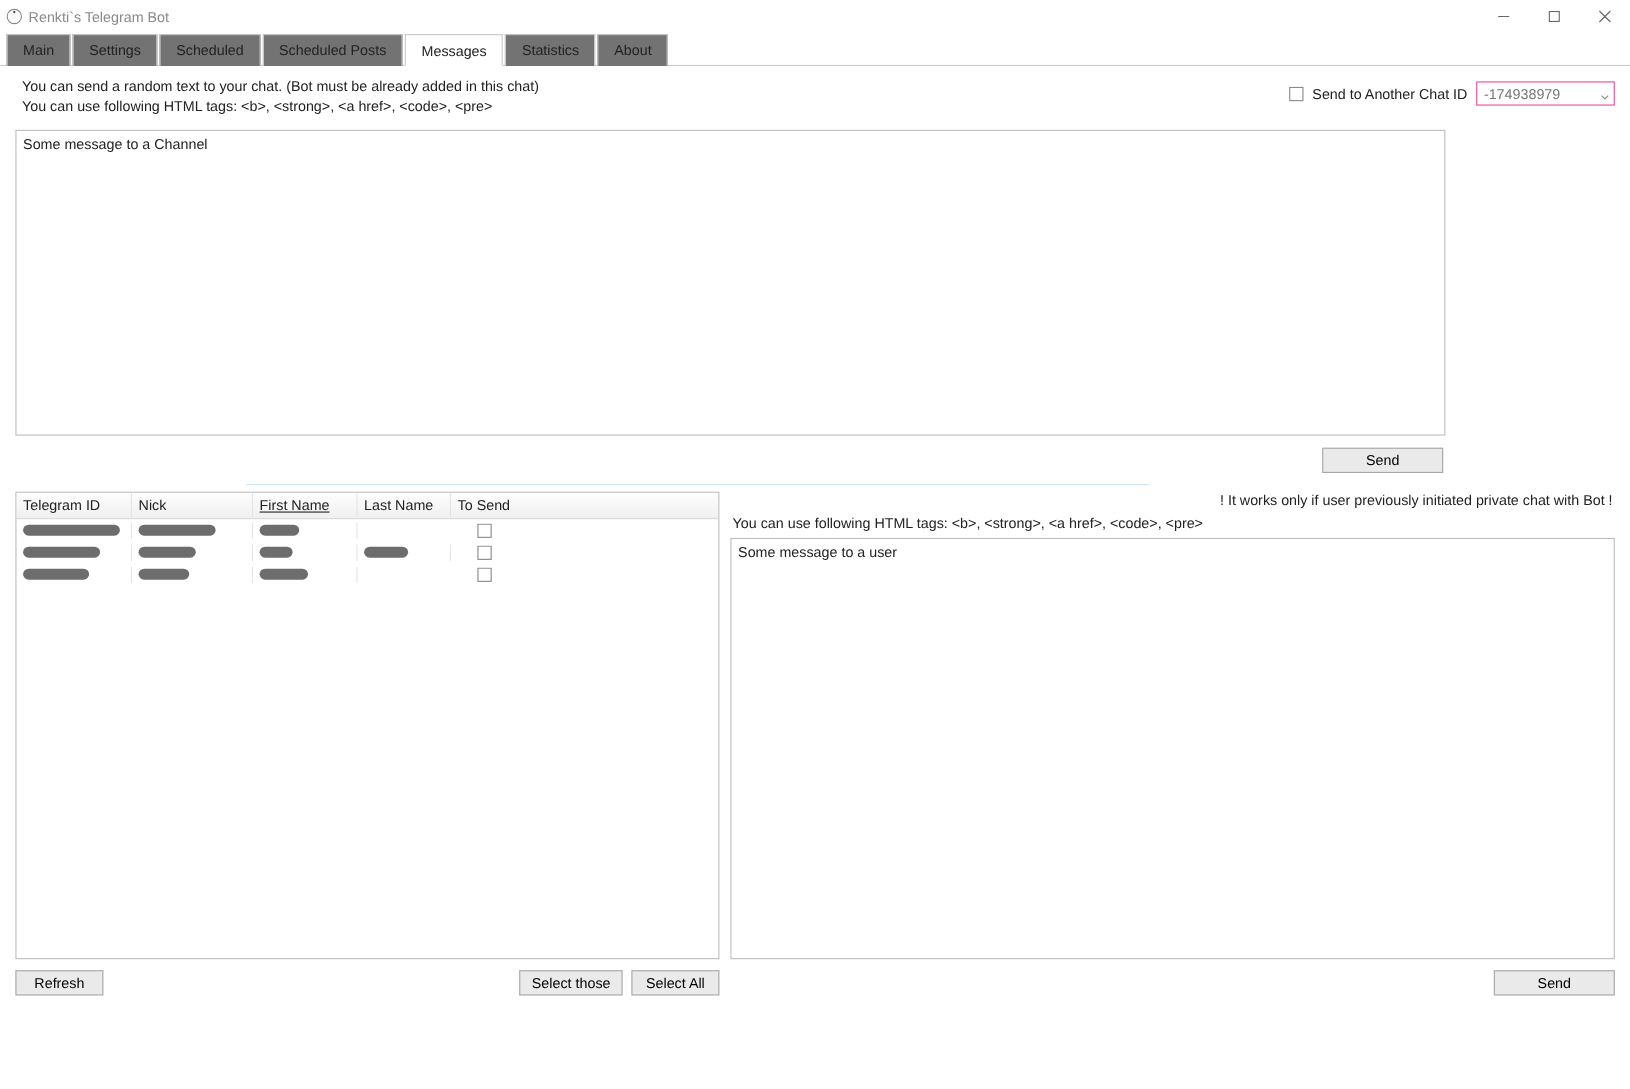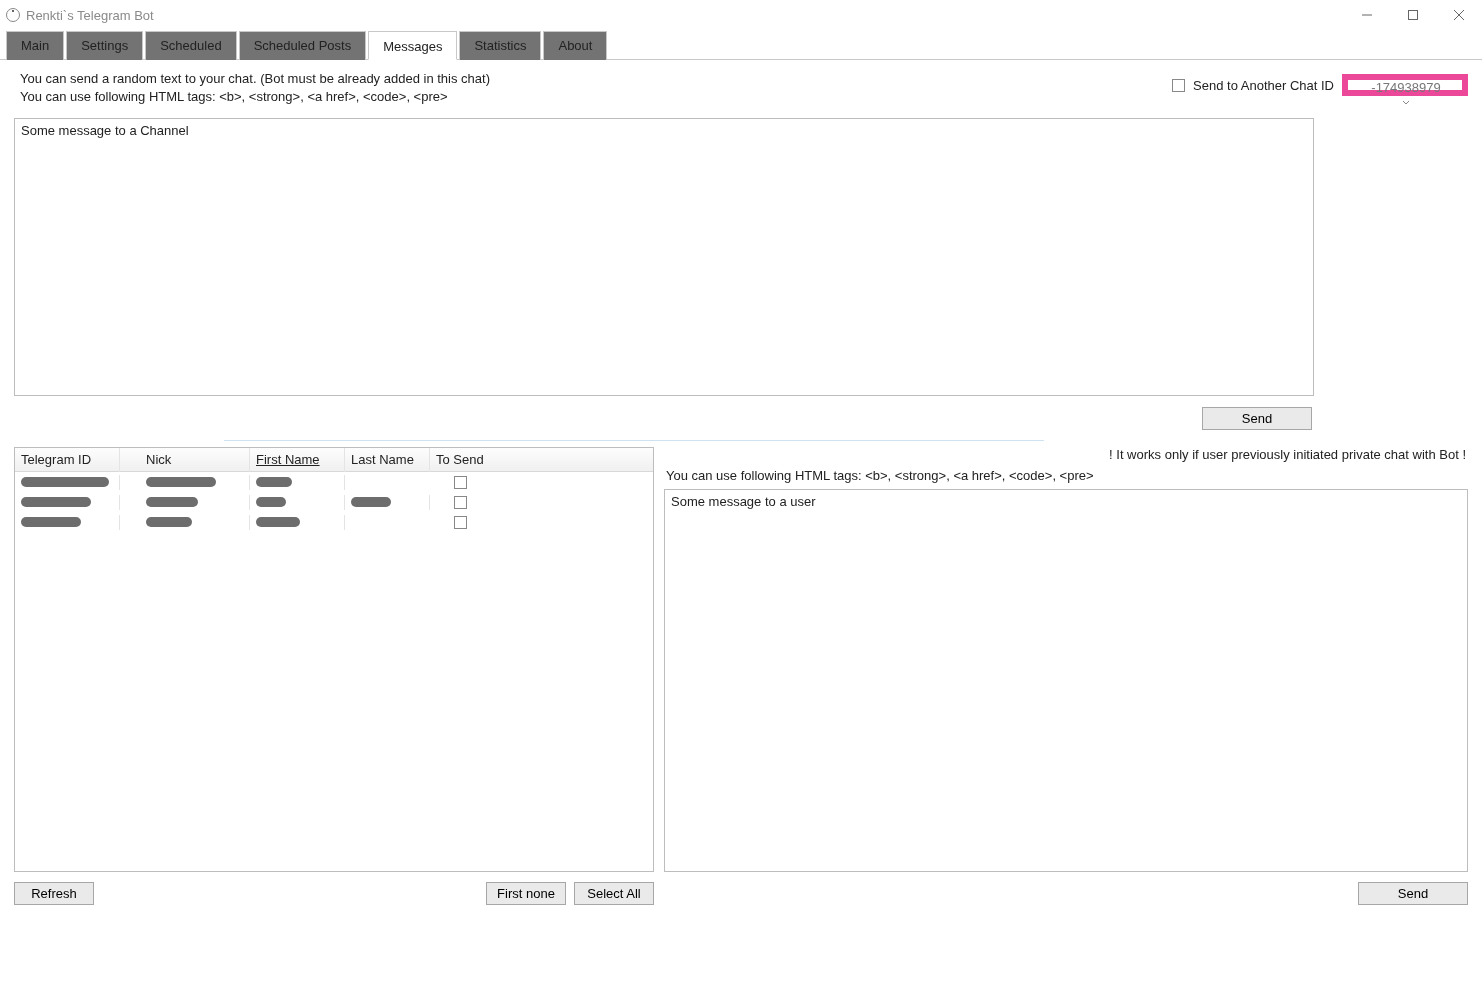--- a/index.html
+++ b/index.html
@@ -82,26 +82,25 @@
     display:flex;
     align-items:center;
     gap:8px;
     padding-top:4px;
   }
   .chk {
     width:13px;height:13px;border:1px solid #888;background:#fff;
   }
   .combo {
     width:126px; height:22px;
-    border:6px solid #ec4899;
+    border:1px solid #ec4899;
     display:flex; align-items:center; justify-content:space-between;
     padding:0 4px 0 6px;
     color:#777;
     background:#fff;
-    flex-direction:column;
   }
   .combo .caret {
     width:8px;height:8px;
   }
   .combo .caret svg{stroke:#888;fill:none;stroke-width:1;}
 
   .textarea-big {
     width:1300px; height:278px;
     border:1px solid #bdbdbd;
     padding:4px 6px;
@@ -178,21 +177,21 @@
     align-items:center;
   }
   .th,.td{
     padding:0 6px;
     border-right:1px solid #e4e4e4;
     font-size:13px;
     overflow:hidden;
   }
   .th{ height:24px; display:flex; align-items:center; }
   .col-id{width:105px;}
-  .col-nick{width:110px;margin-left:20px;}
+  .col-nick{width:110px;}
   .col-fn{width:95px;text-decoration:underline;}
   .col-ln{width:85px;}
   .col-send{width:60px; border-right:none;}
   .trow{ display:flex; align-items:center; height:20px;}
   .smudge{
     height:10px;
     background:#6d6d6d;
     border-radius:5px;
     display:inline-block;
   }
@@ -330,21 +329,21 @@
           <div class="td col-fn"><span class="smudge" style="width:44px;"></span></div>
           <div class="td col-ln"></div>
           <div class="td col-send">
               <span class="chk"></span>
             </div>
         </div>
       </div>
       <div class="left-btns">
         <button class="btn">Refresh</button>
         <span class="right-pair">
-          <button class="btn">First none</button>
+          <button class="btn">Select those</button>
           <button class="btn">Select All</button>
         </span>
       </div>
     </div>
 
     <div class="lower-right">
       <div class="warn-text">! It works only if user previously initiated private chat with Bot !</div>
       <div class="right-info">You can use following HTML tags:   &lt;b&gt;, &lt;strong&gt;, &lt;a href&gt;, &lt;code&gt;, &lt;pre&gt;</div>
       <textarea class="textarea-right" style="">Some message to a user</textarea>
       <div class="right-send-row">

